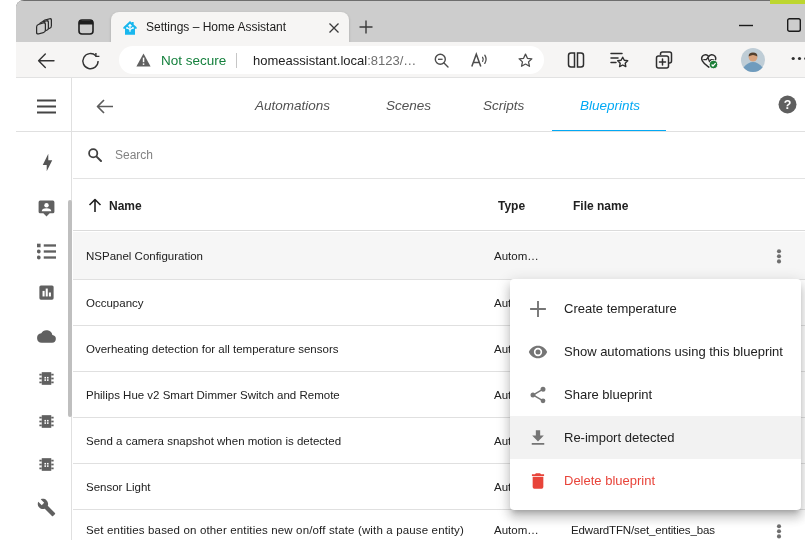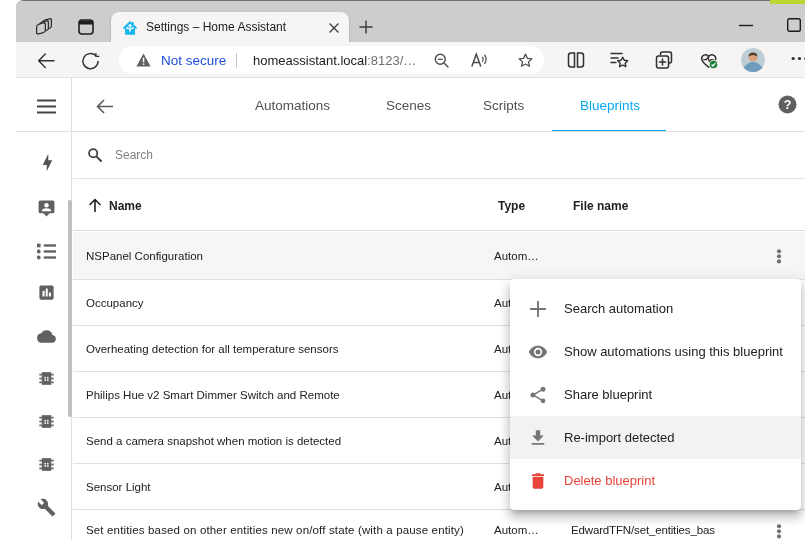--- a/index.html
+++ b/index.html
@@ -16,21 +16,21 @@
   #toolbar { position:absolute; left:0; top:42px; width:805px; height:36px;
     background:#f6f5f4; border-bottom:1px solid #e2e2e2; }
   #pill { position:absolute; left:103px; top:4px; width:425px; height:28px;
     background:#ffffff; border-radius:14px; }
   #greenstrip { position:absolute; left:770px; top:0; width:35px; height:3.5px; background:#bdd62f; z-index:40; }
 
   
   #app { position:absolute; left:0; top:78px; width:805px; height:462px; background:#fff; }
   #sidebar { position:absolute; left:0; top:0; width:56px; height:462px; border-right:1px solid #e0e0e0; background:#fff; }
   .sideicon { position:absolute; left:21px; width:19px; height:19px; }
-  .hatab { position:absolute; top:19.5px; font-size:13.5px; line-height:15px; color:#515151; }
+  .hatab { position:absolute; top:19.5px; font-size:13.5px; line-height:15px; color:#515151;font-style:italic; }
   #divider1 { position:absolute; left:0; top:131px; width:805px; height:1px; background:#e0e0e0; }
   #underline { position:absolute; left:536px; top:51.5px; width:114px; height:2px; background:#03a9f4; }
   #searchrow { position:absolute; left:57px; top:54px; width:748px; height:47px; border-bottom:1px solid #e3e3e3;padding-left:18px; }
   #thead { position:absolute; left:57px; top:101px; width:748px; height:52px; border-bottom:1px solid #dbdbdb; font-size:12px; font-weight:bold; color:#212121; }
   .trow { position:absolute; left:57px; width:748px; height:46px; border-bottom:1px solid #e0e0e0; font-size:11.5px; color:#212121; }
   .rname { position:absolute; left:13px; top:16.5px; line-height:13px; white-space:nowrap; }
   .rtype { position:absolute; left:421px; top:16.5px; line-height:13px; width:62px; white-space:nowrap; overflow:hidden; }
   .rfile { position:absolute; left:498px; top:16.5px; line-height:13px; width:160px; letter-spacing:-.15px; white-space:nowrap; overflow:hidden; }
   .rdots { position:absolute; left:697px; top:14px; width:18px; height:18px; }
   .mlabel, .hatab, .trow { -webkit-font-smoothing:antialiased; }
@@ -101,21 +101,21 @@
       <path d="M14.8 3.7 A 7.6 7.6 0 1 0 17.1 9.1" fill="none" stroke="#333" stroke-width="1.4"></path>
       <path d="M14.9 0.9 L14.9 4.4 L18.4 4.4" fill="none" stroke="#333" stroke-width="1.4" stroke-linejoin="miter"></path>
     </svg>
     <div id="pill">
 
       <svg class="abs" style="left:17px;top:7px" width="15" height="14" viewBox="0 0 15 14">
         <path d="M7.5 0.5 L14.6 13.5 L0.4 13.5 Z" fill="#606060"></path>
         <rect x="6.8" y="4.6" width="1.5" height="4.6" fill="#fff"></rect>
         <rect x="6.8" y="10.4" width="1.5" height="1.5" fill="#fff"></rect>
       </svg>
-      <div class="abs" style="left:42px;top:7px;font-size:13.5px;line-height:15px;color:#1d4ed8">Not secure</div>
+      <div class="abs" style="left:42px;top:7px;font-size:13.5px;line-height:15px;color:#15803d">Not secure</div>
       <div class="abs" style="left:117px;top:7px;width:1px;height:15px;background:#c6c6c6"></div>
       <div class="abs" style="left:134px;top:7px;font-size:13px;line-height:15px;color:#222">homeassistant.local<span style="color:#6e6e6e">:8123/…</span></div>
 
       <svg class="abs" style="left:315px;top:7px" width="15" height="15" viewBox="0 0 15 15">
         <circle cx="6.3" cy="6.3" r="5" fill="none" stroke="#4c4c4c" stroke-width="1.4"></circle>
         <path d="M10 10 L14 14" stroke="#4c4c4c" stroke-width="1.4" stroke-linecap="round"></path>
         <path d="M4 6.3 L8.6 6.3" stroke="#4c4c4c" stroke-width="1.3"></path>
       </svg>
 
       <svg class="abs" style="left:352px;top:6px" width="18" height="17" viewBox="0 0 18 17">
@@ -334,21 +334,21 @@
           </g>
         </svg>
     </div>
   </div>
 
   <div id="menu">
     <div class="mitem">
       <svg class="micon" viewBox="0 0 19 19">
           <path d="M9.5 2 L9.5 17 M2 9.5 L17 9.5" stroke="#757575" stroke-width="1.8"></path>
         </svg>
-      <div class="mlabel">Search automation</div>
+      <div class="mlabel">Create temperature</div>
     </div>
     <div class="mitem">
       <svg class="micon" viewBox="0 0 24 24">
         <path d="M12 4.5 C7 4.5 2.7 7.6 1 12 C2.7 16.4 7 19.5 12 19.5 C17 19.5 21.3 16.4 23 12 C21.3 7.6 17 4.5 12 4.5 Z M12 17 A5 5 0 0 1 12 7 A5 5 0 0 1 12 17 Z M12 15 A3 3 0 0 0 12 9 A3 3 0 0 0 12 15 Z" fill="#757575"></path>
       </svg>
       <div class="mlabel">Show automations using this blueprint</div>
     </div>
     <div class="mitem">
       <svg class="micon" viewBox="0 0 24 24">
         <path d="M18 16.1 C17.3 16.1 16.6 16.4 16.1 16.8 L8.9 12.7 C9 12.5 9 12.2 9 12 C9 11.8 9 11.5 8.9 11.3 L16 7.2 C16.5 7.7 17.2 8 18 8 A3 3 0 0 0 18 2 A3 3 0 0 0 15 5 C15 5.2 15 5.5 15.1 5.7 L8 9.8 C7.5 9.3 6.8 9 6 9 A3 3 0 0 0 6 15 C6.8 15 7.5 14.7 8 14.2 L15.2 18.3 C15.1 18.5 15.1 18.7 15.1 19 A2.9 2.9 0 1 0 18 16.1 Z" fill="#757575"></path>

